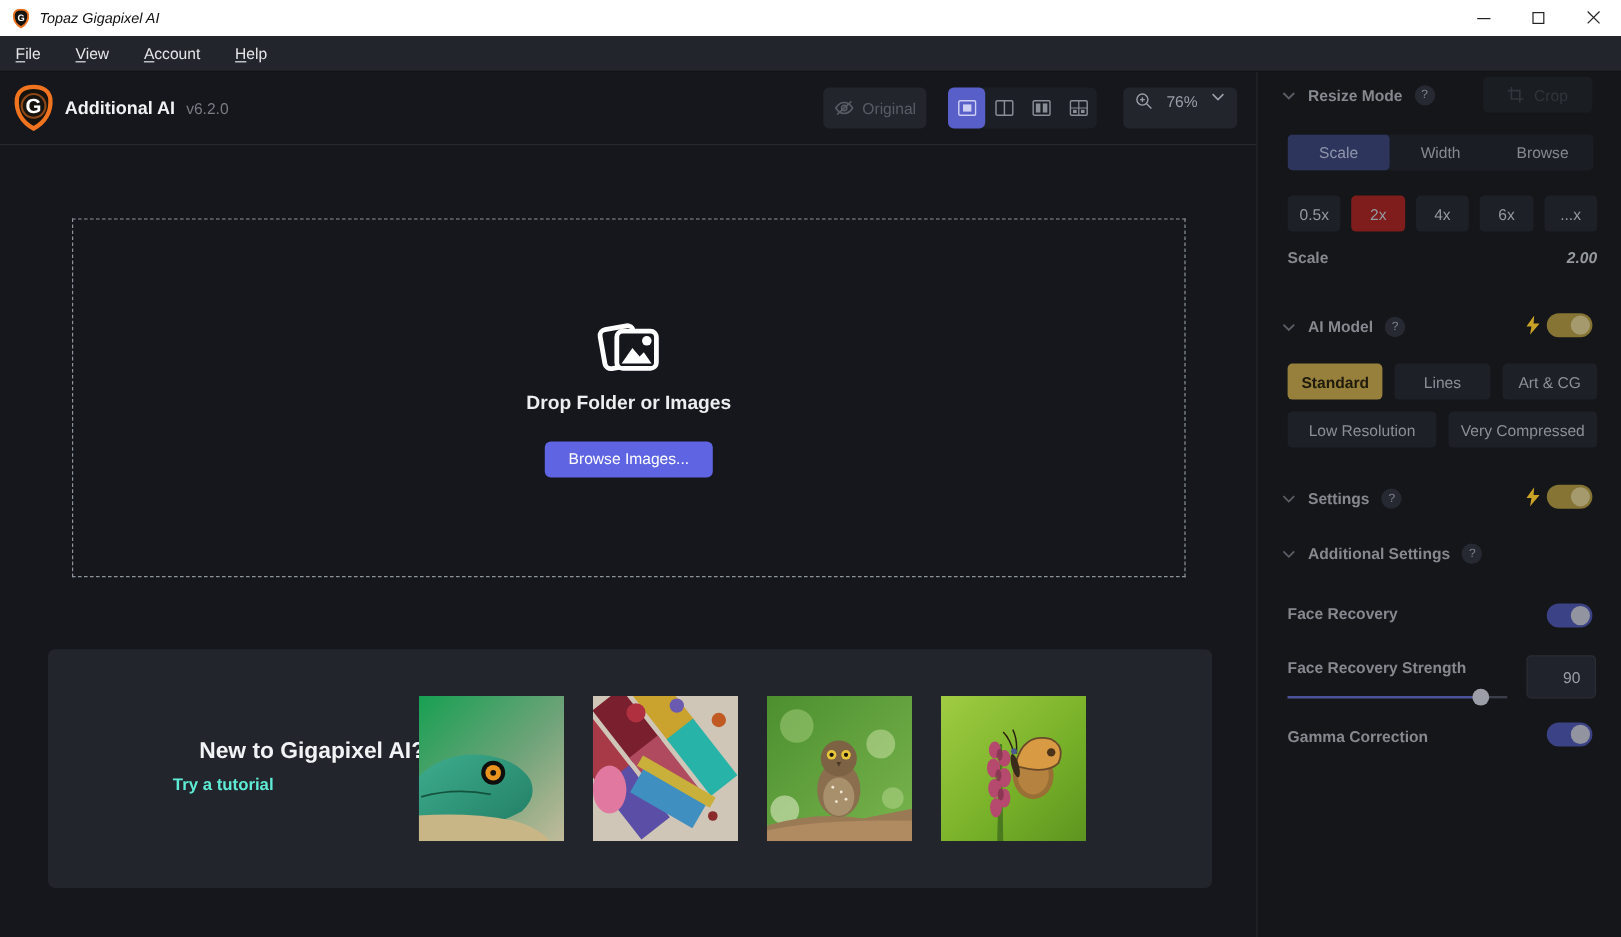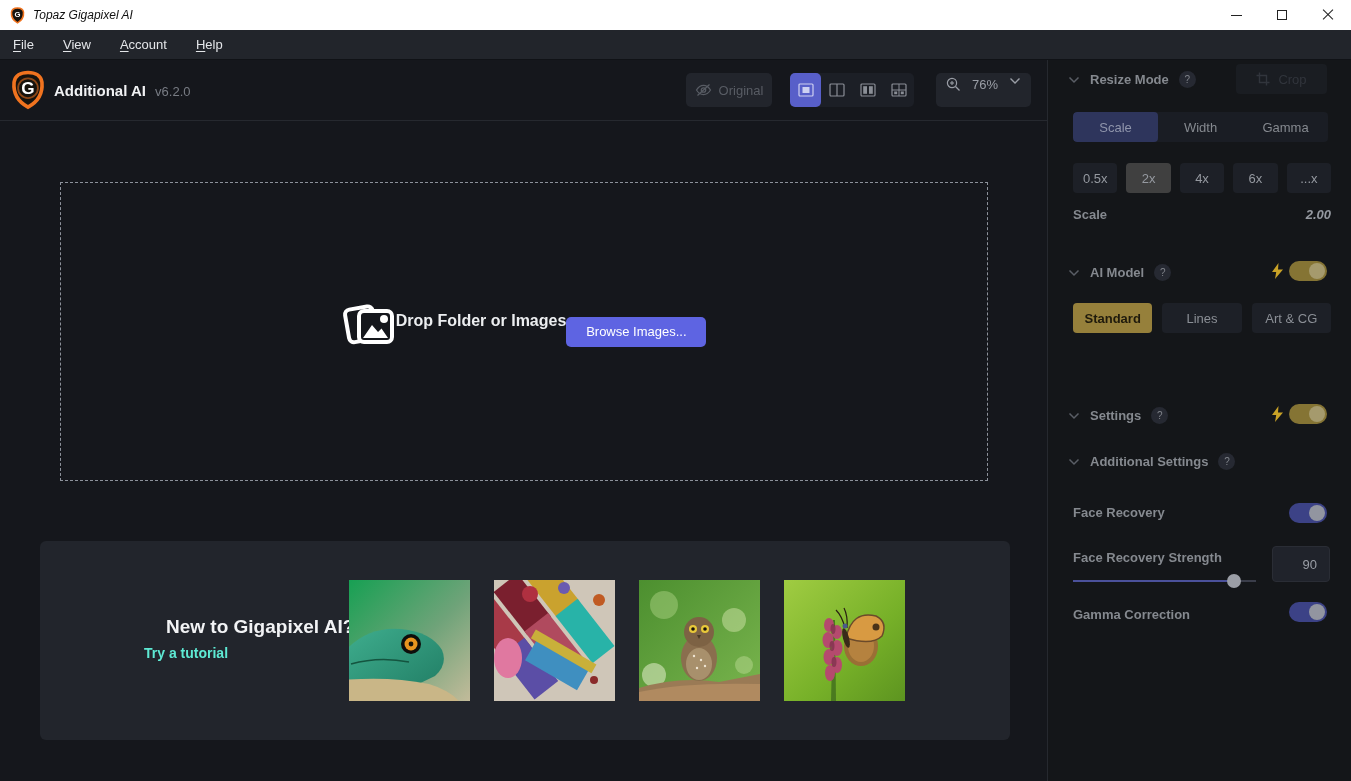--- a/index.html
+++ b/index.html
@@ -35,21 +35,21 @@
   .brand-text { margin-left:8px; font-size:15px; color:#f0f1f3; font-weight:bold; }
   .brand-version { font-size:13px; color:#787c84; font-weight:normal; margin-left:5px; }
 
   .btn-original { position:absolute; left:686px; top:13px; width:86px; height:34px; background:#22252c; border-radius:5px; display:flex; align-items:center; justify-content:center; gap:7px; color:#585c64; font-size:13px; }
   .view-group { position:absolute; left:790px; top:13px; height:34px; display:flex; background:#1c1f26; border-radius:5px; }
   .view-btn { width:31px; height:34px; display:flex; align-items:center; justify-content:center; border-radius:5px; }
   .view-btn.sel { background:#585fc9; }
   .zoom-ctl { position:absolute; left:936px; top:13px; width:95px; height:34px; background:#22252c; border-radius:5px; display:flex; align-items:flex-start; justify-content:space-between; padding:4px 10px; color:#9a9ea6; font-size:13px; }
 
   
-  .dropzone { position:absolute; left:60px; top:122px; width:928px; height:299px; border:1px dashed #8d929b; display:flex; align-items:center; justify-content:center; }
+  .dropzone { position:absolute; left:60px; top:122px; width:928px; height:299px; border:1px dashed #8d929b; display:flex; flex-direction:column; align-items:center; justify-content:center; }
   .dz-icon { width:54px; height:48px; margin-bottom:14px; }
   .dz-title { color:#eceef0; font-size:16px; font-weight:bold; margin-bottom:22px; }
   .btn-browse { width:140px; height:30px; background:#5e64e2; border:none; border-radius:5px; color:#fff; font-size:13px; font-family:inherit; cursor:pointer; }
 
   
   .tutorial { position:absolute; left:40px; top:481px; width:970px; height:199px; background:#22252c; border-radius:6px; }
   .tut-text { position:absolute; left:104px; top:75px; }
   .tut-h1 { color:#f2f3f5; font-size:19px; font-weight:bold; margin-bottom:7px;margin-left:22px; }
   .tut-h2 { color:#5eead4; font-size:14px; font-weight:bold; }
   .thumbs { position:absolute; left:309px; top:39px; display:flex; gap:24px; }
@@ -61,21 +61,21 @@
   .chev { width:12px; height:8px; }
   .help-badge { width:17px; height:17px; border-radius:50%; background:#262932; color:#80848b; font-size:10px; display:flex; align-items:center; justify-content:center; font-weight:normal; }
   .btn-crop { position:absolute; right:24px; top:4px; width:91px; height:30px; background:#1a1d22; border-radius:4px; display:flex; align-items:center; justify-content:center; gap:8px; color:#31353c; font-size:13px; }
 
   .tabs { position:absolute; left:25px; top:52px; width:255px; height:30px; display:flex; background:#1a1d24; border-radius:4px; overflow:hidden; }
   .tab { flex:1; display:flex; align-items:center; justify-content:center; color:#85898f; font-size:13px; cursor:pointer; }
   .tab.sel { background:#2e355c; border-radius:4px; color:#8f95ab; }
 
   .presets { position:absolute; left:25px; top:103px; width:258px; height:30px; display:flex; gap:9px; }
   .preset { flex:1; display:flex; align-items:center; justify-content:center; background:#1d2027; border-radius:4px; color:#9599a0; font-size:13px; cursor:pointer; }
-  .preset.sel { background:#404040; }
+  .preset.sel { background:#7f1d1d; }
 
   .scale-row { position:absolute; left:25px; top:147px; width:258px; display:flex; justify-content:space-between; }
   .scale-label { color:#85898f; font-size:13px; font-weight:bold; }
   .scale-value { color:#9599a0; font-size:13px; font-style:italic; font-weight:bold; }
 
   .toggle { position:absolute; right:24px; width:38px; height:20px; border-radius:10px; cursor:pointer; }
   .toggle .knob { position:absolute; top:2px; width:16px; height:16px; border-radius:50%; }
   .toggle.on .knob { right:2px; }
   .toggle.gold { background:#857434; }
   .toggle.gold .knob { background:#a59a6d; }
@@ -347,21 +347,21 @@
       <svg width="14" height="14" viewBox="0 0 14 14">
         <path d="M3.5 0.5 L3.5 10.5 L13.5 10.5" fill="none" stroke="#31353c" stroke-width="1.4"></path>
         <path d="M0.5 3.5 L10.5 3.5 L10.5 13.5" fill="none" stroke="#31353c" stroke-width="1.4"></path>
       </svg>
       <span>Crop</span>
     </div>
 
     <div class="tabs">
       <div class="tab sel">Scale</div>
       <div class="tab">Width</div>
-      <div class="tab">Gamma</div>
+      <div class="tab">Browse</div>
     </div>
 
     <div class="presets">
       <div class="preset">0.5x</div>
       <div class="preset sel">2x</div>
       <div class="preset">4x</div>
       <div class="preset">6x</div>
       <div class="preset">...x</div>
     </div>
 
@@ -382,20 +382,24 @@
       </svg>
     <div class="toggle gold on" style="top:201px;">
         <div class="knob"></div>
       </div>
 
     <div class="model-row1">
       <div class="model-btn sel">Standard</div>
       <div class="model-btn">Lines</div>
       <div class="model-btn">Art &amp; CG</div>
     </div>
+    <div class="model-row2">
+      <div class="model-btn">Low Resolution</div>
+      <div class="model-btn">Very Compressed</div>
+    </div>
 
     <div class="sec-head" style="top:347px;">
       <svg class="chev" viewBox="0 0 12 8">
           <polyline points="1.5,1.5 6,6 10.5,1.5" fill="none" stroke="#5a5e66" stroke-width="1.5"></polyline>
         </svg>
       <span>Settings</span>
       <span class="help-badge">?</span>
     </div>
     <svg class="bolt" style="top:346px;" viewBox="0 0 11 16">
         <polygon points="6.5,0 0,9 4.2,9 3,16 11,6.5 6,6.5" fill="#c9a227"></polygon>

